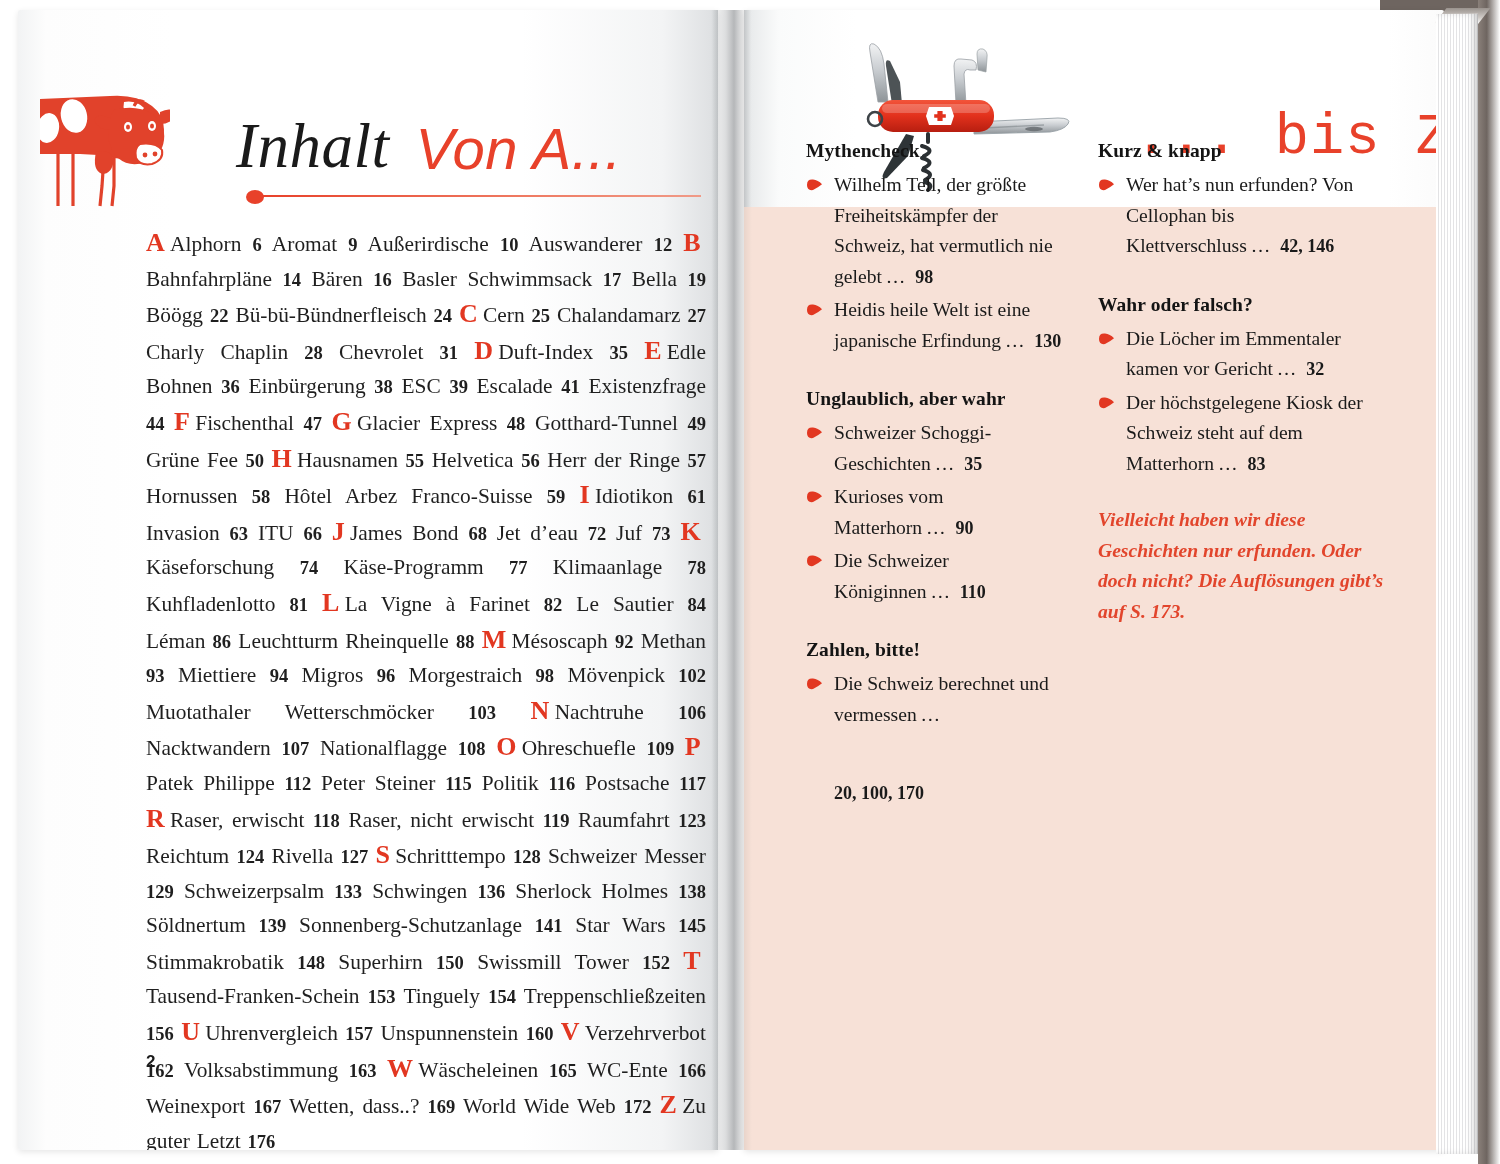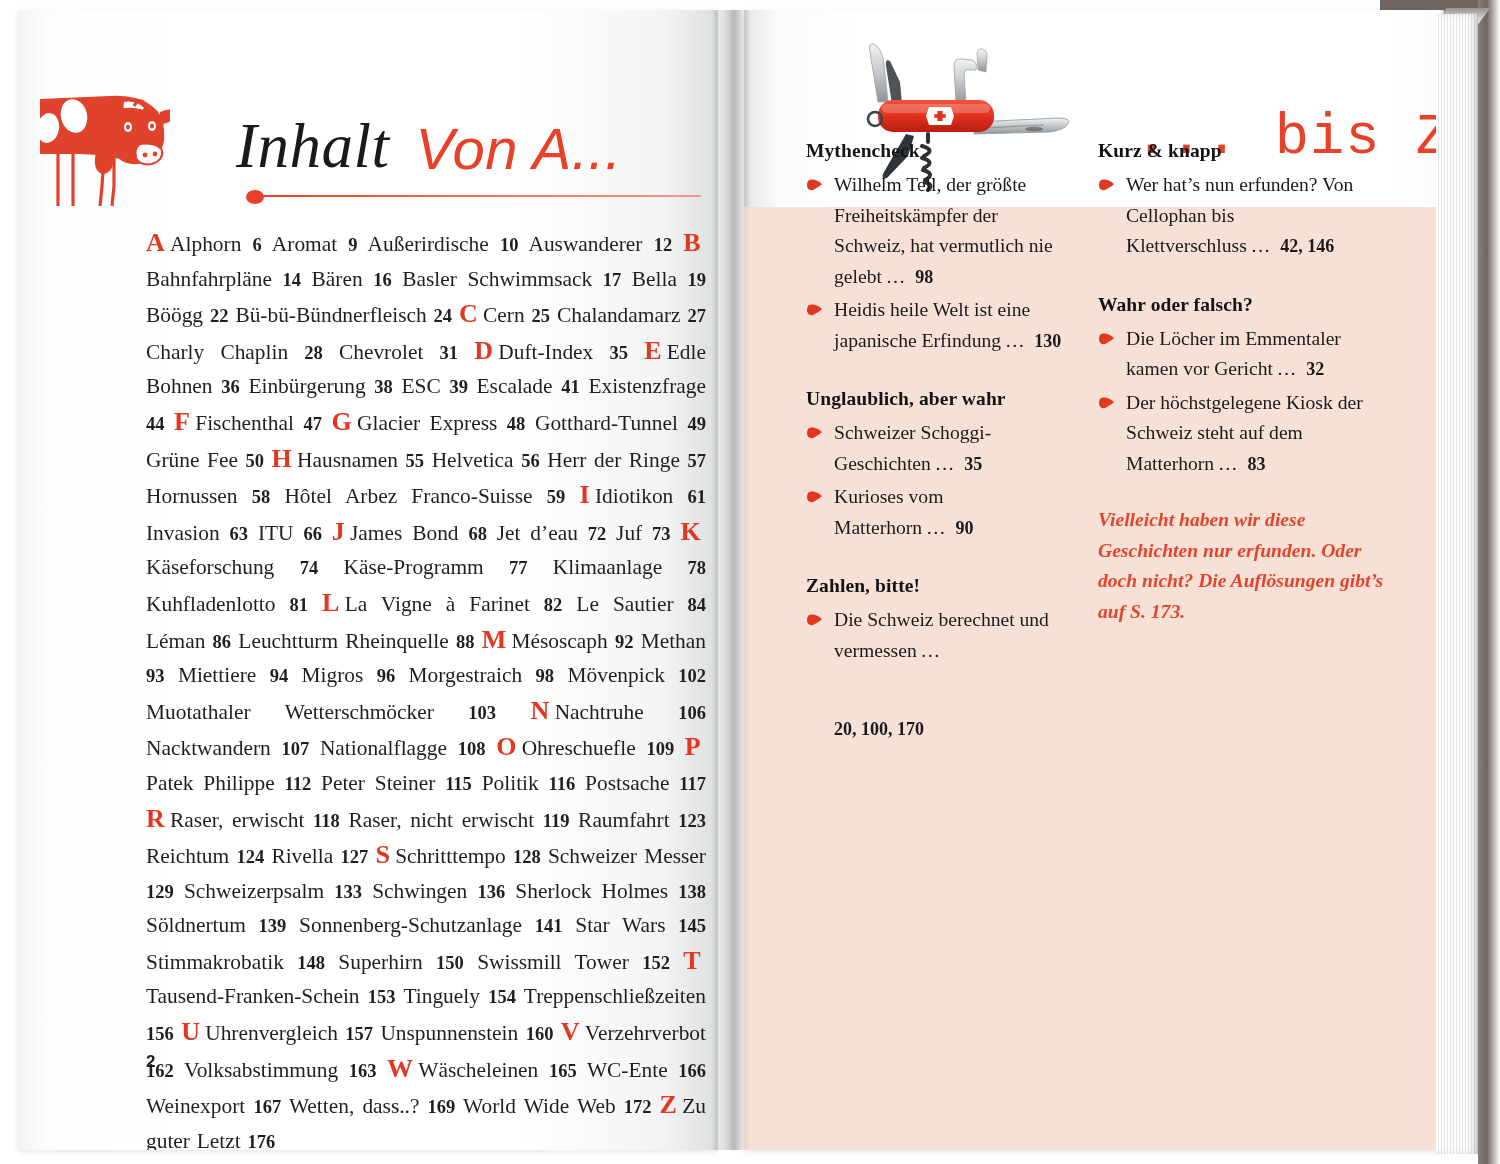--- a/index.html
+++ b/index.html
@@ -435,20 +435,23 @@
           </div>
           <div class="sec">
             <div class="sec-head sec-head-gap">Unglaublich, aber wahr</div>
             <ul class="bullets">
               <li><svg class="bullet" viewBox="0 0 17 12">
                   <path d="M1 6 Q1 0 7 0.6 Q12 1.2 16 5.2 Q12 8.6 7 11 Q1 12 1 6 Z" fill="#e23721"></path>
                 </svg><span>Schweizer Schoggi-Geschichten …</span> <span class="pgnum">35</span></li>
               <li><svg class="bullet" viewBox="0 0 17 12">
                   <path d="M1 6 Q1 0 7 0.6 Q12 1.2 16 5.2 Q12 8.6 7 11 Q1 12 1 6 Z" fill="#e23721"></path>
                 </svg><span>Kurioses vom Matterhorn …</span> <span class="pgnum">90</span></li>
+              <li><svg class="bullet" viewBox="0 0 17 12">
+                  <path d="M1 6 Q1 0 7 0.6 Q12 1.2 16 5.2 Q12 8.6 7 11 Q1 12 1 6 Z" fill="#e23721"></path>
+                </svg><span>Die Schweizer Königinnen …</span> <span class="pgnum">110</span></li>
             </ul>
           </div>
           <div class="sec">
             <div class="sec-head sec-head-gap">Zahlen, bitte!</div>
             <ul class="bullets">
               <li><svg class="bullet" viewBox="0 0 17 12">
                   <path d="M1 6 Q1 0 7 0.6 Q12 1.2 16 5.2 Q12 8.6 7 11 Q1 12 1 6 Z" fill="#e23721"></path>
                 </svg><span>Die Schweiz berechnet und vermessen …</span></li>
             </ul>
             <div class="plainline">20, 100, 170</div>

